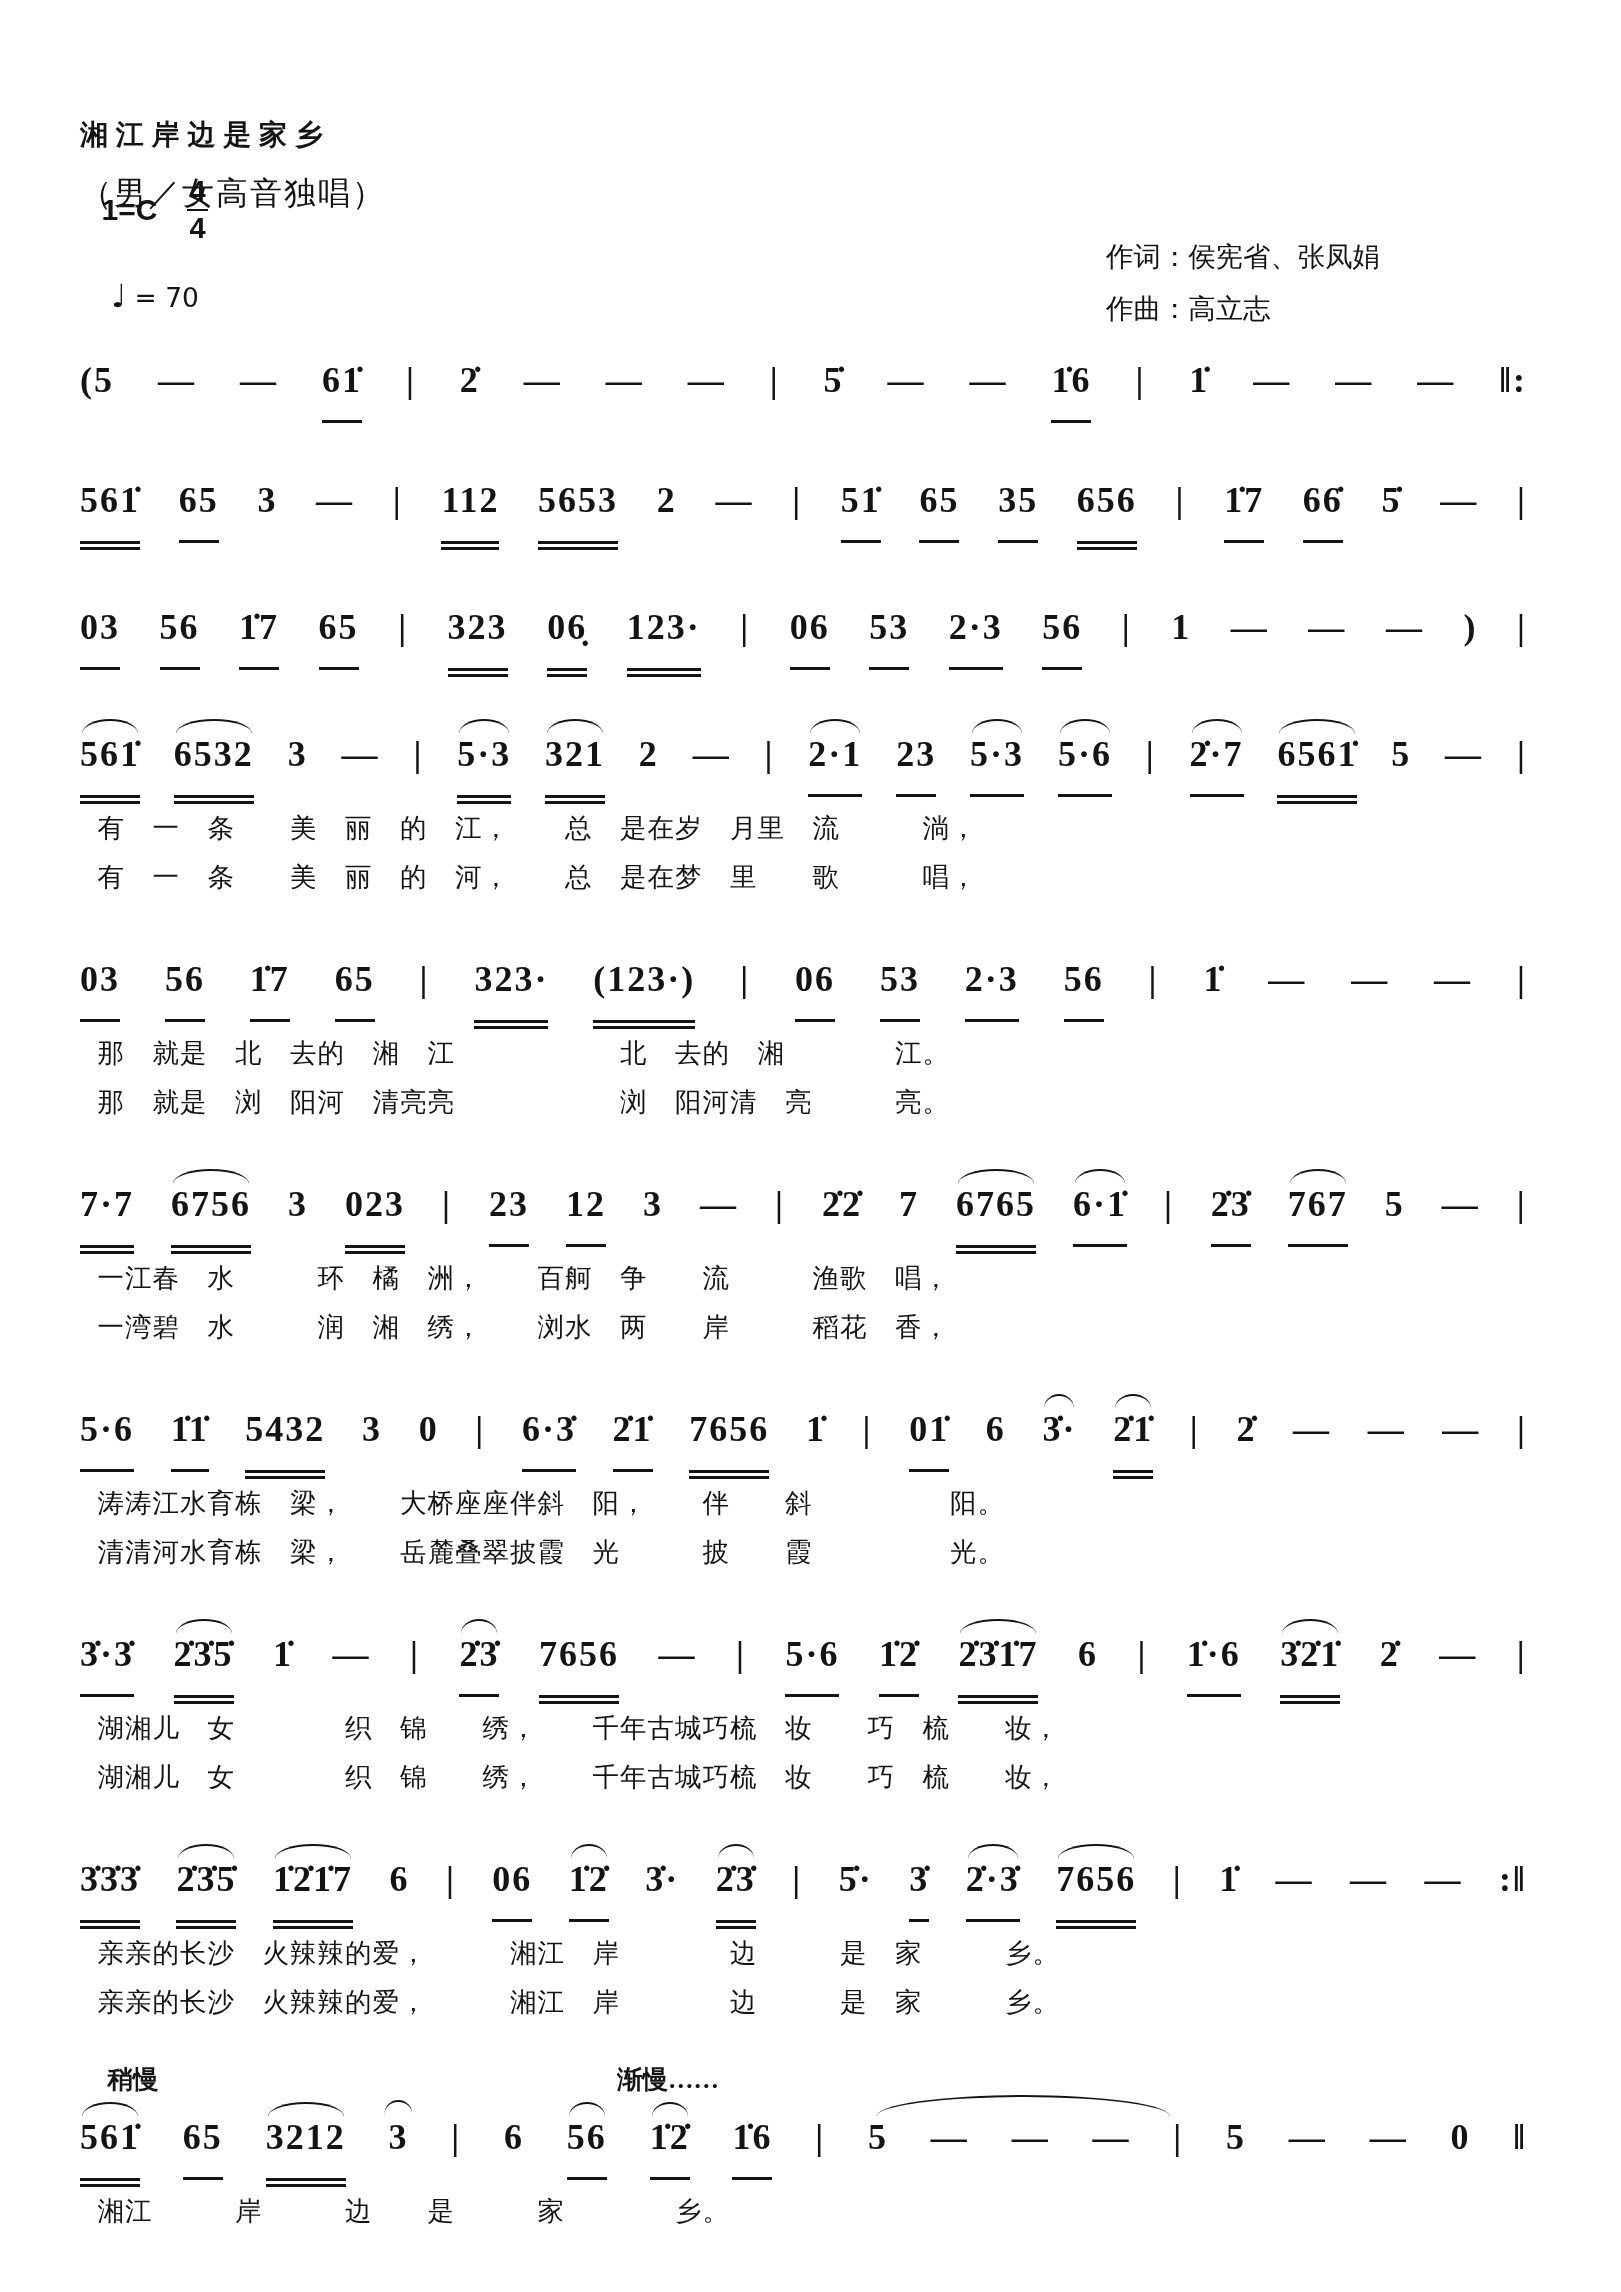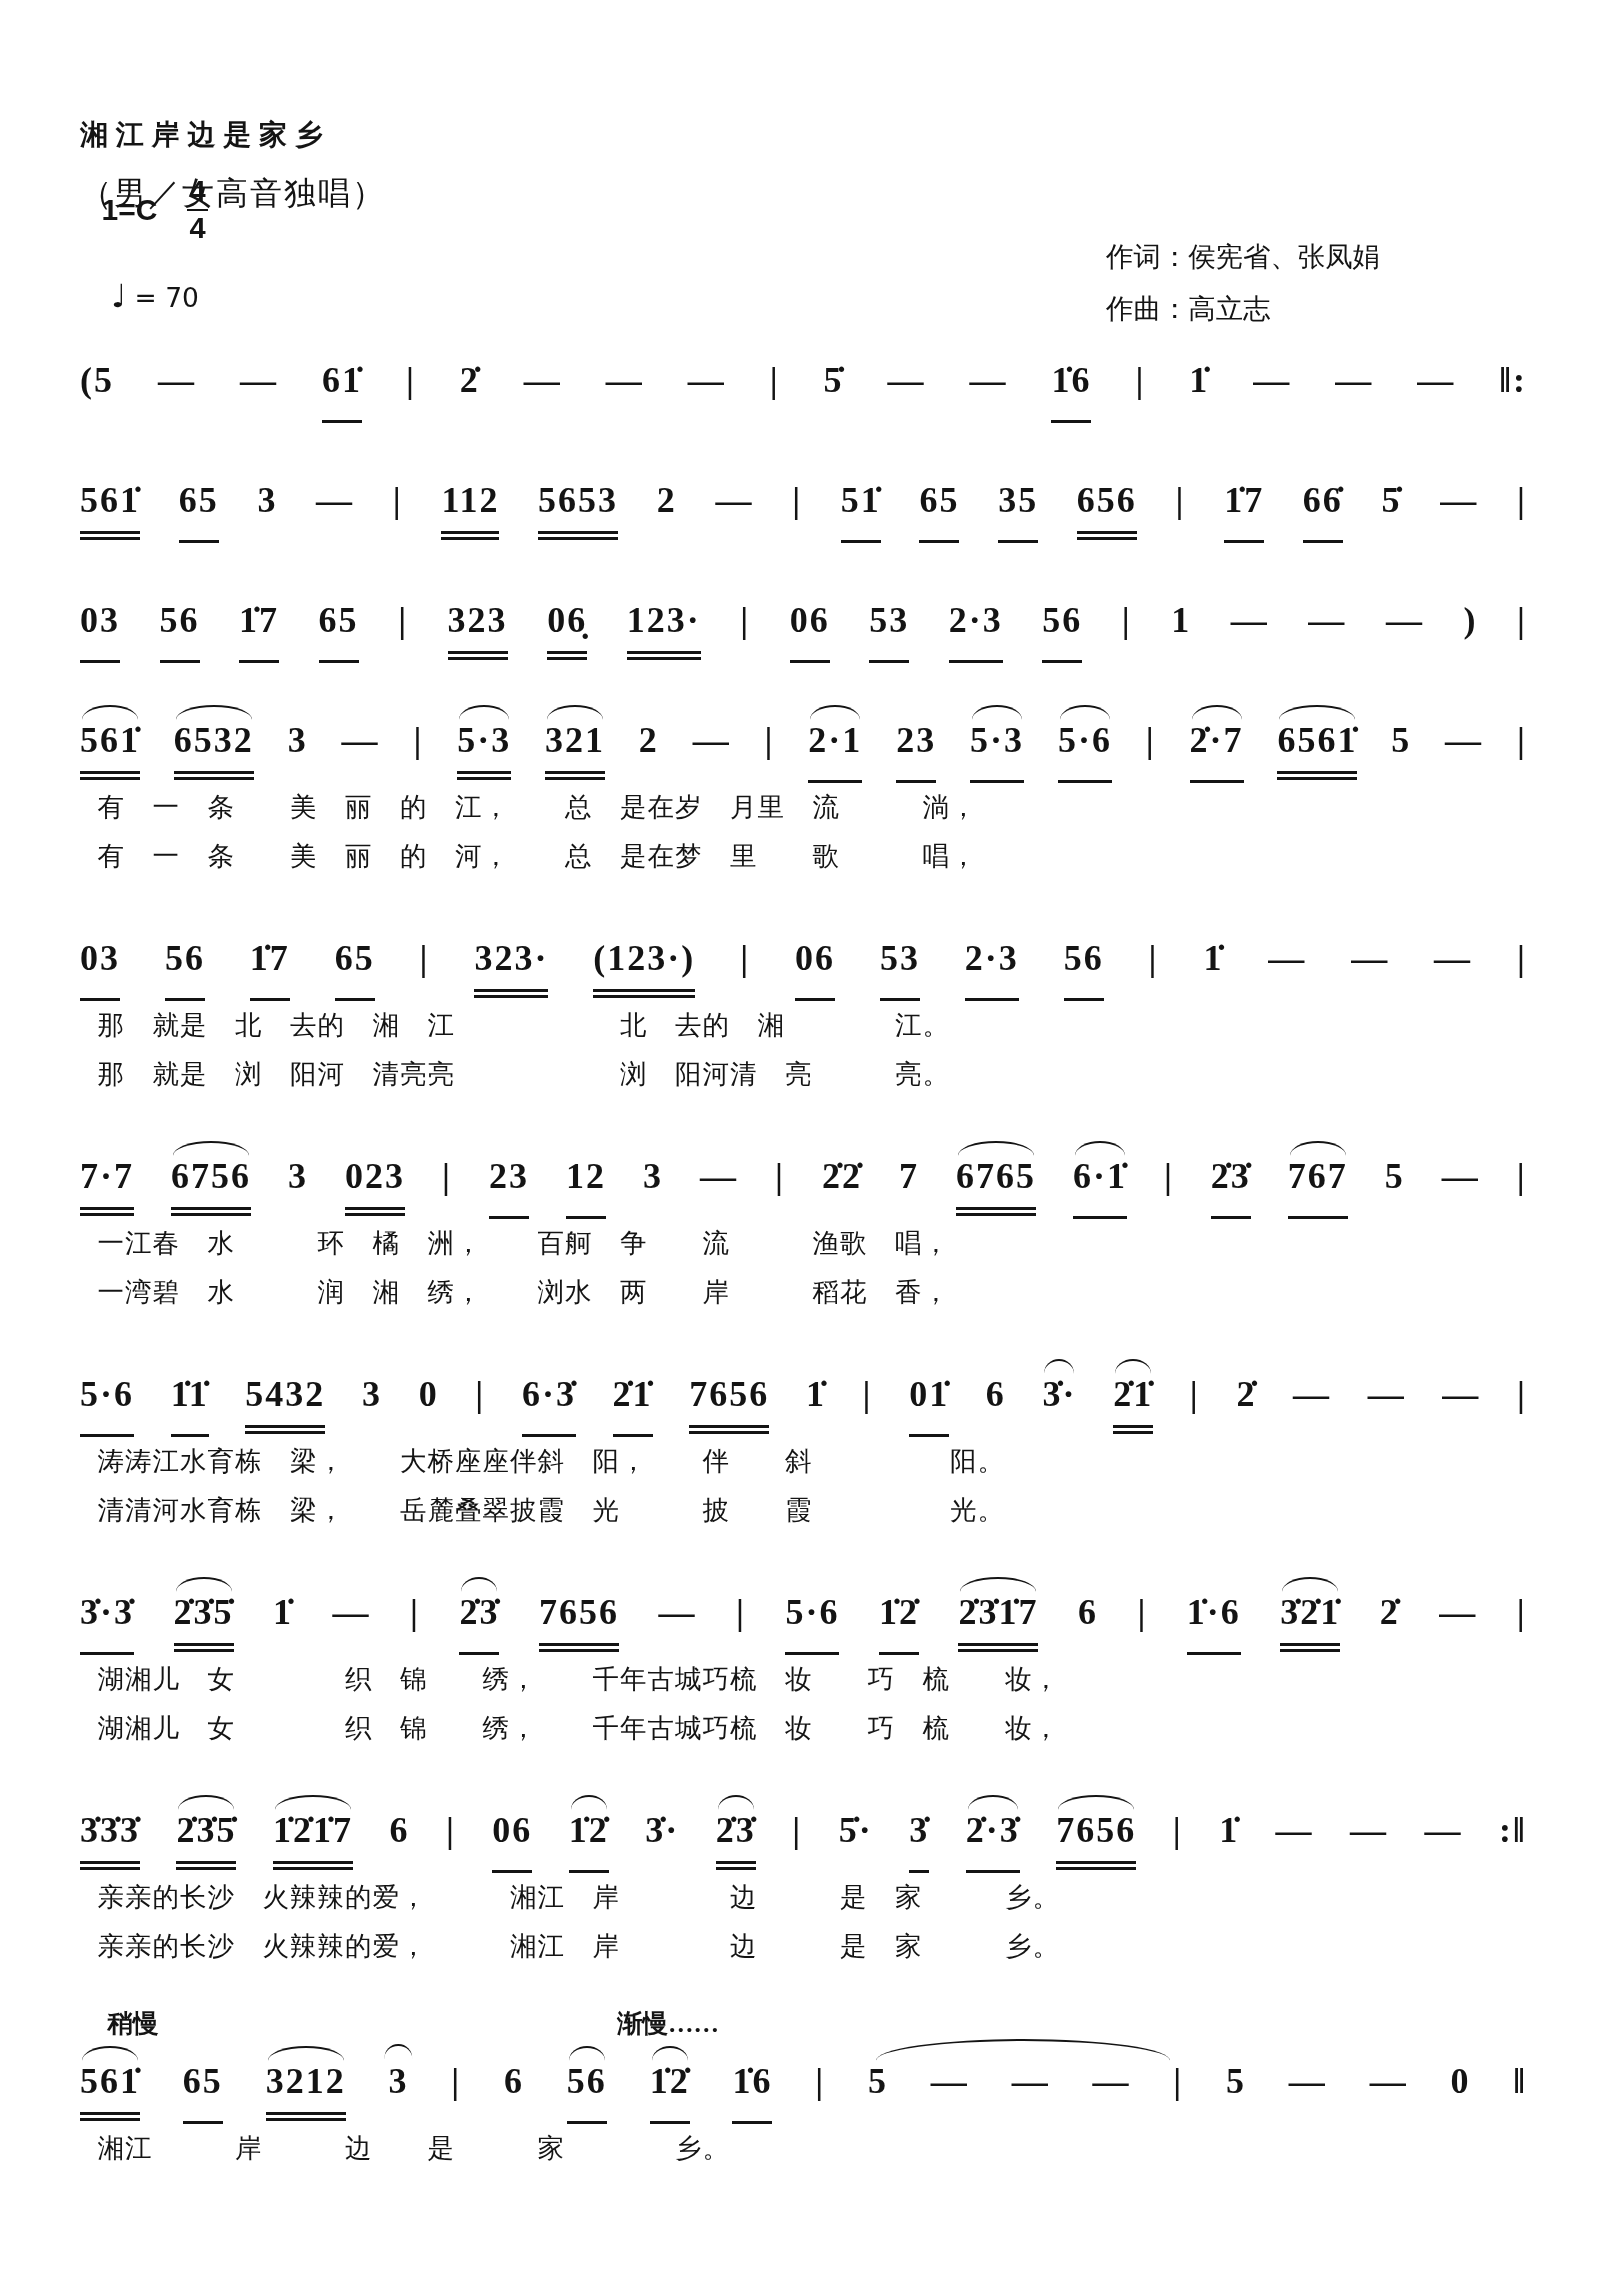--- a/index.html
+++ b/index.html
@@ -20,21 +20,21 @@
   .tempo{font-size:26.5px;margin-left:31px;margin-top:25.5px;font-family:"DejaVu Sans",sans-serif;}
   .tempo .q{font-size:32px;}
   .credits{text-align:left;font-size:27.4px;line-height:1.9;margin-right:147px;}
 
   
   .system{margin-bottom:35px;}
   .notes-row{display:flex;justify-content:space-between;align-items:flex-start;
              font-weight:bold;font-size:36px;line-height:1.15;padding-top:21.6px;}
   .grp{position:relative;display:inline-block;white-space:nowrap;letter-spacing:2px;}
   .u1{border-bottom:3.9px solid #141414;padding-bottom:19px;}
-  .u2{border-bottom:9.8px double #141414;padding-bottom:10px;}
+  .u2{border-bottom:9.8px double #141414;padding-bottom:20px;}
   .s::before{content:"";position:absolute;left:2px;right:2px;top:-14.7px;height:12.7px;
              border-top:2.9px solid #141414;border-radius:50% 50% 0 0 / 100% 100% 0 0;}
   .f::after{content:"";position:absolute;top:-16.7px;left:50%;transform:translateX(-50%);
             width:27.4px;height:12.7px;border-top:2.9px solid #141414;
             border-radius:50% 50% 0 0 / 100% 100% 0 0;}
   .tw::before{content:"";position:absolute;left:7.8px;top:-21.6px;width:294px;height:19.6px;
               border-top:2.9px solid #141414;border-radius:50% 50% 0 0 / 100% 100% 0 0;}
   .lyric-line{font-size:26.5px;line-height:49px;letter-spacing:1px;padding-left:17.6px;white-space:pre;}
   .marks-row{position:relative;height:33px;font-size:25.5px;}
   .tempo-mark{position:absolute;top:0;font-weight:bold;}

